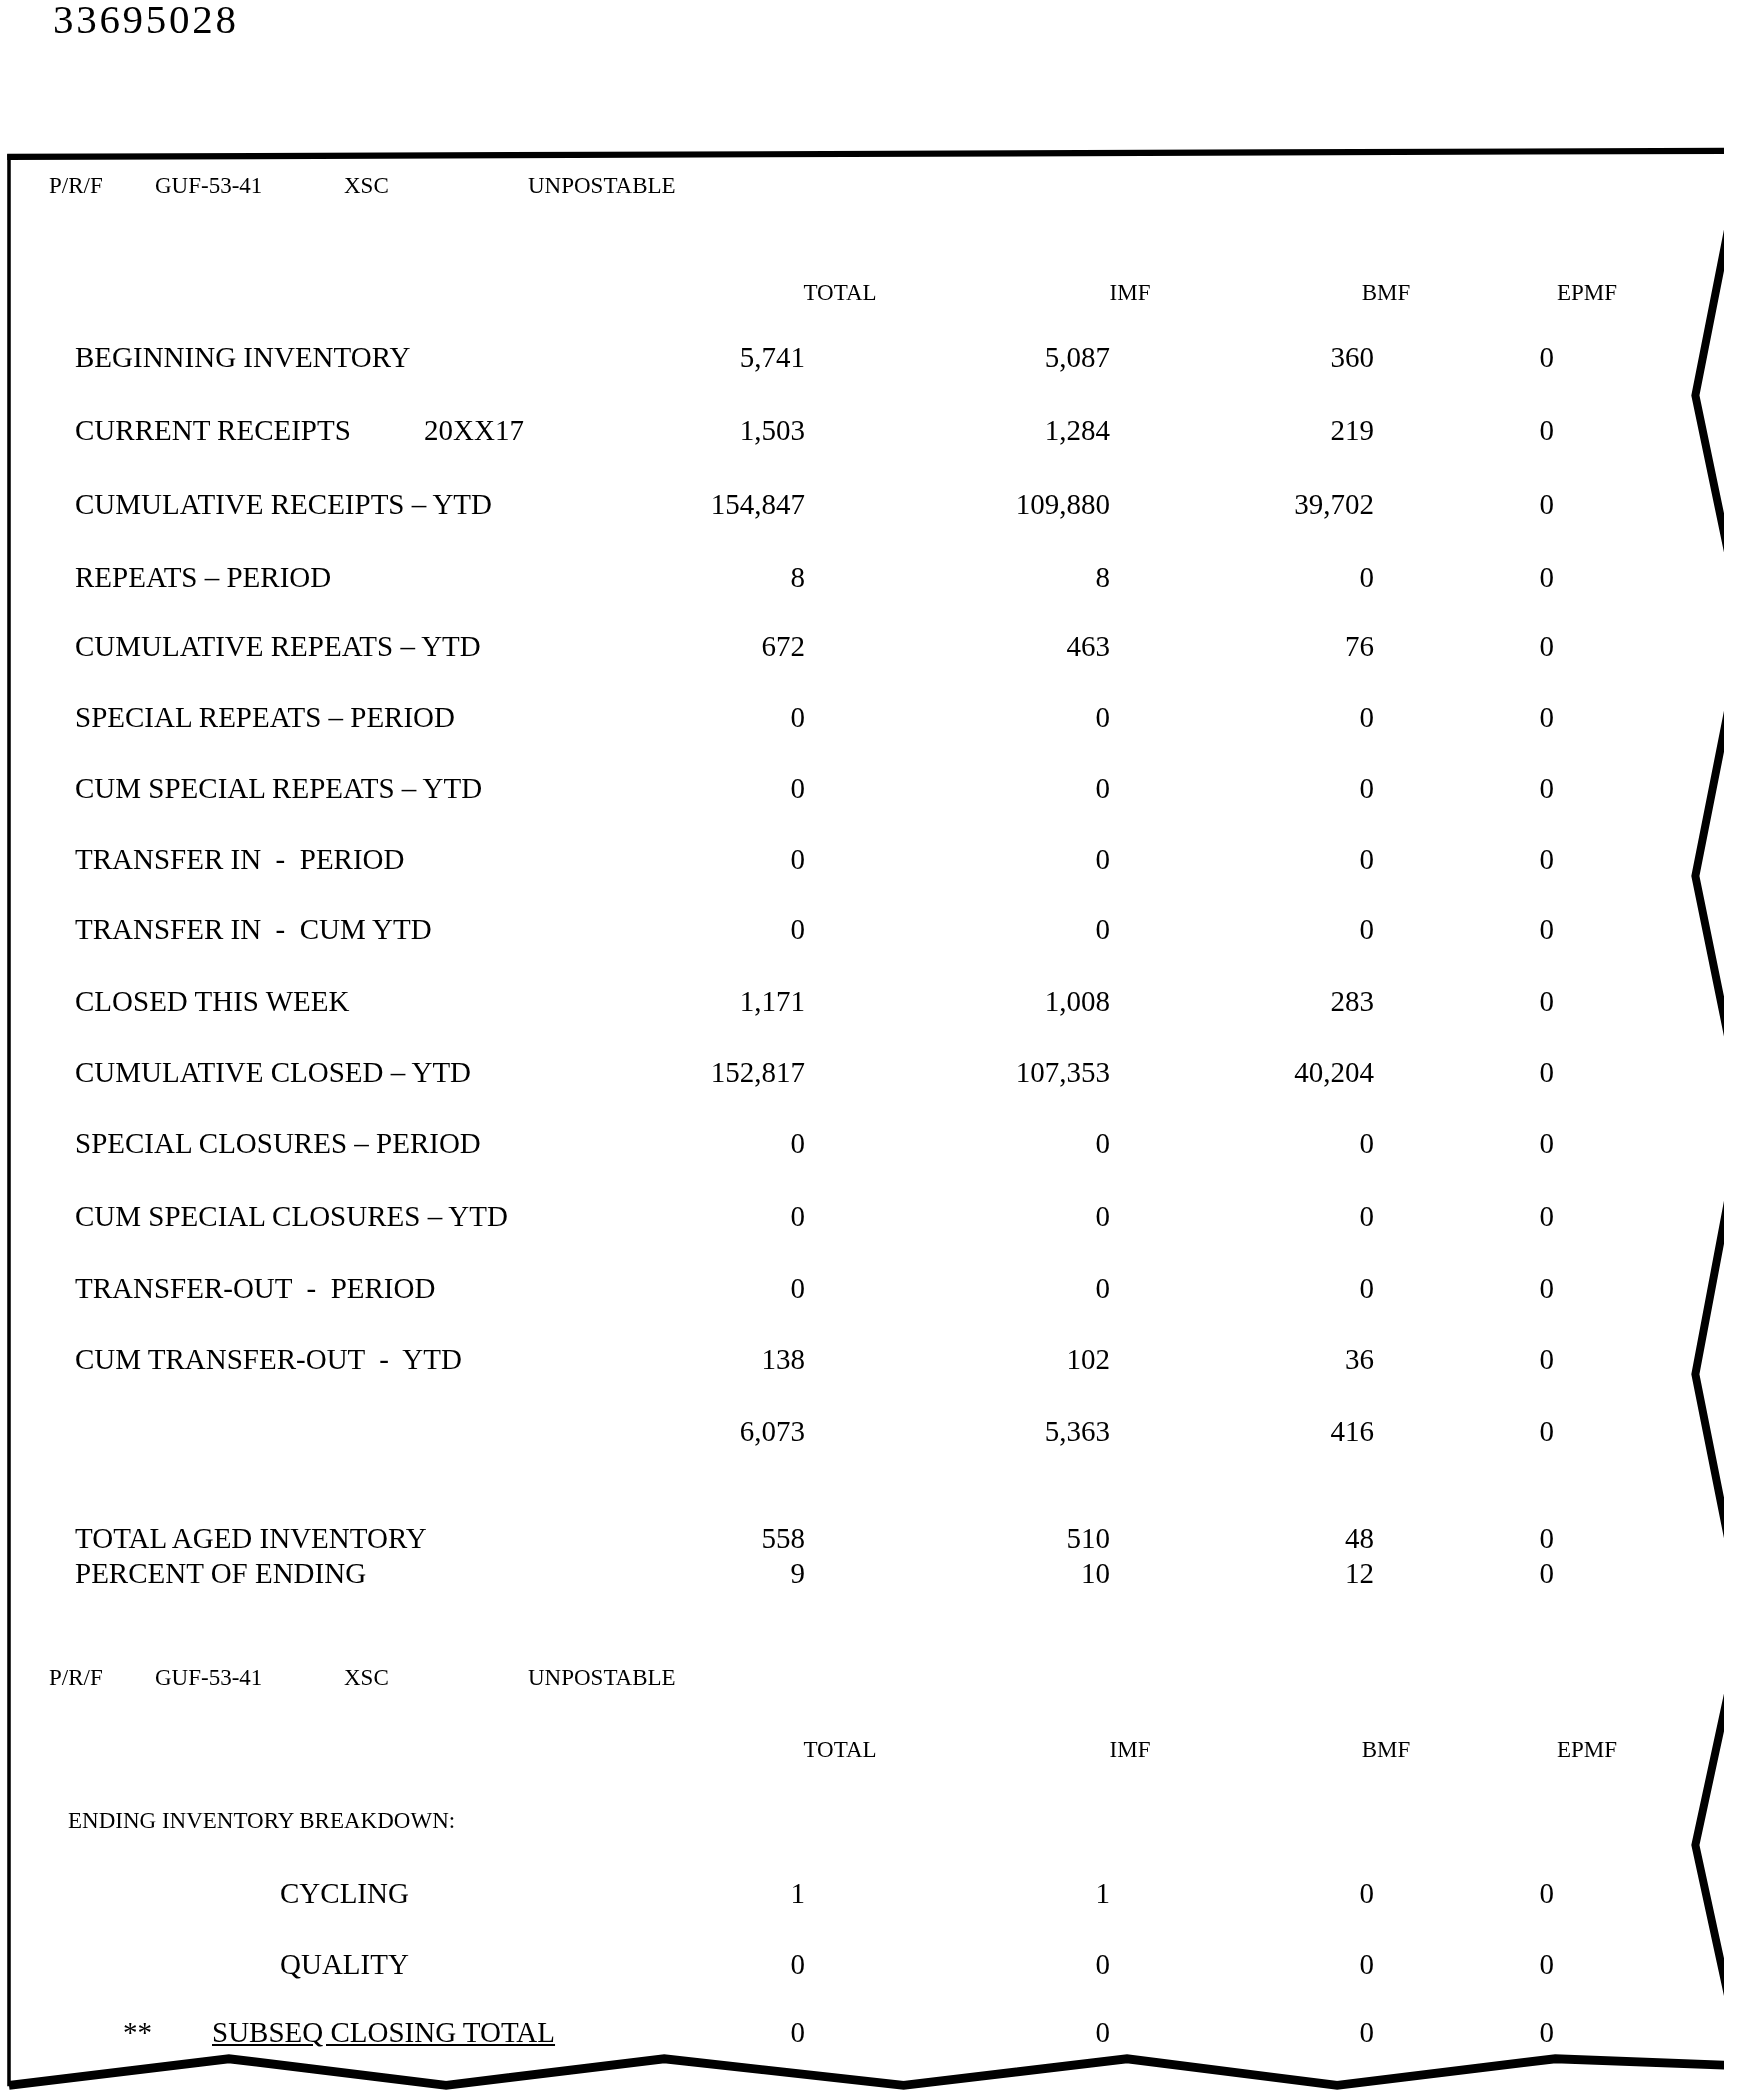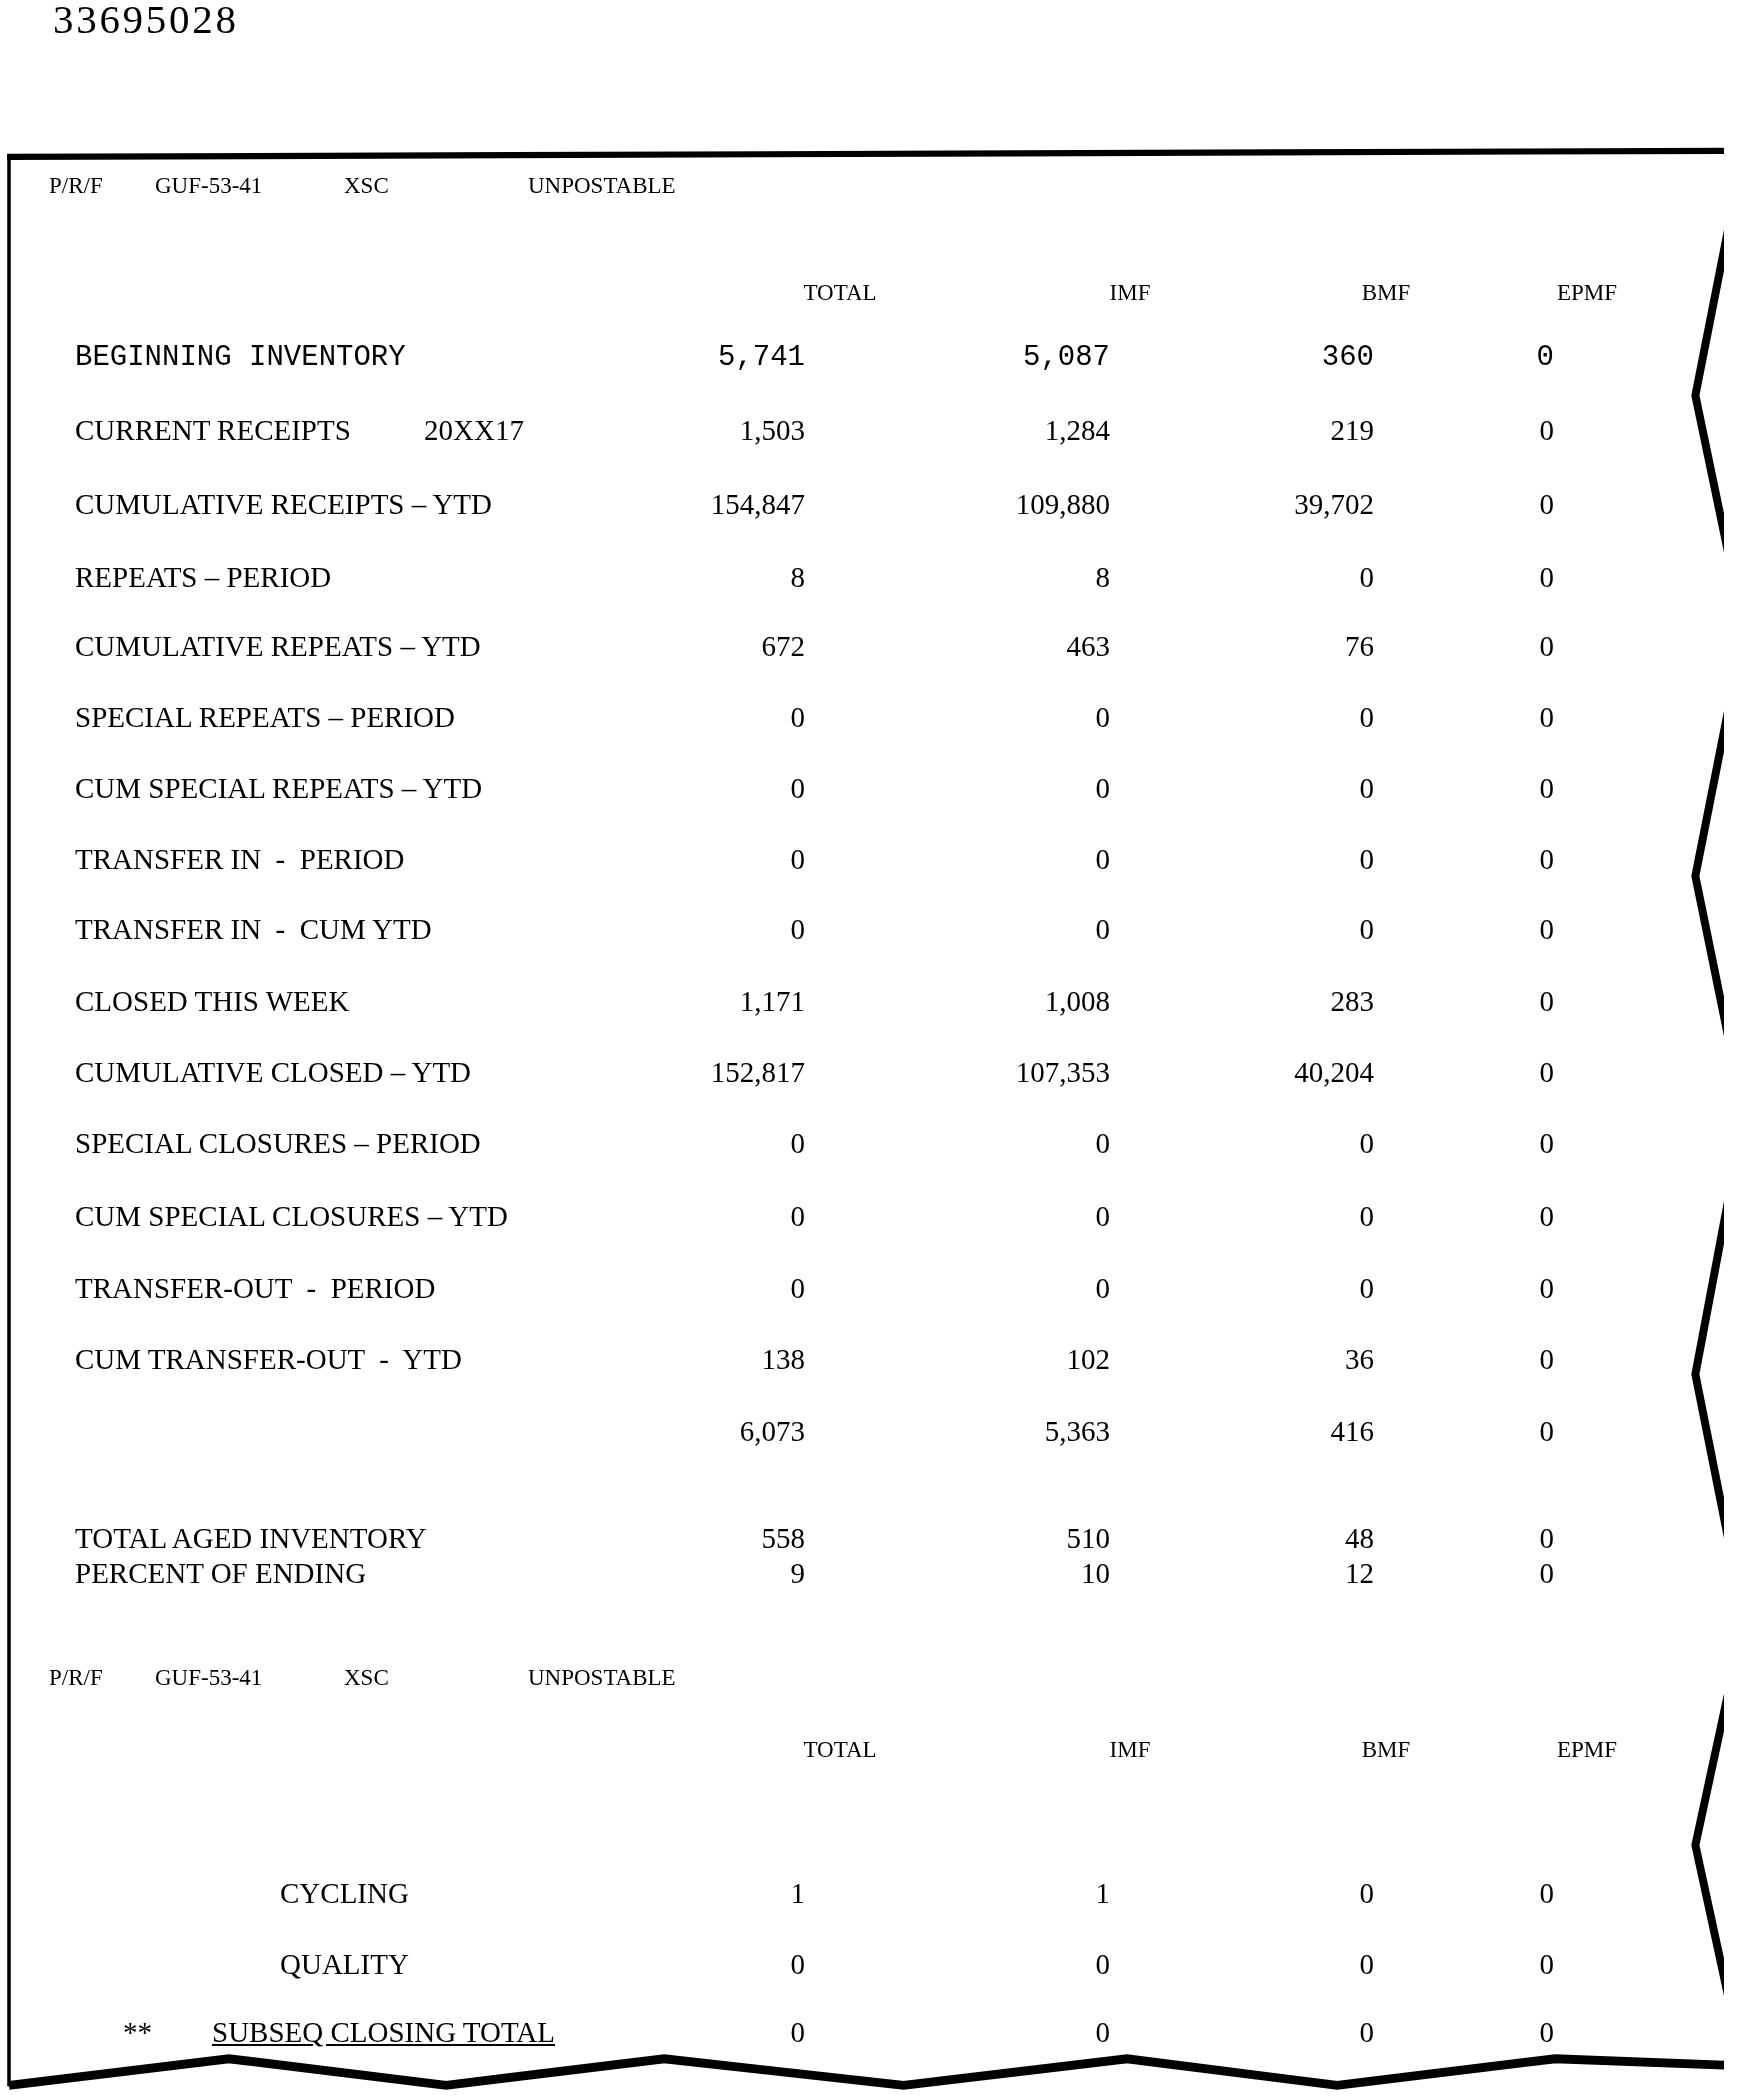--- a/index.html
+++ b/index.html
@@ -96,21 +96,21 @@
   </div>
 
   <div class="line" style="top:275px">
     <span class="ch ch1">TOTAL</span>
     <span class="ch ch2">IMF</span>
     <span class="ch ch3">BMF</span>
     <span class="ch ch4">EPMF</span>
   </div>
 
   <div id="part1-rows">
-      <div class="row" style="top: 340px; font-family: Liberation Mono, monospace;">
+      <div class="row" style="top: 340px;">
         <span class="label" style="left: 75px;">BEGINNING INVENTORY</span>
         <span class="num v1">5,741</span>
         <span class="num v2">5,087</span>
         <span class="num v3">360</span>
         <span class="num v4">0</span>
       </div>
       <div class="row" style="top: 413px;">
         <span class="label" style="left: 75px;">CURRENT RECEIPTS</span>
         <span class="sublabel" style="left: 424px;">20XX17</span>
         <span class="num v1">1,503</span>
@@ -240,20 +240,23 @@
     <span class="h-type">UNPOSTABLE</span>
   </div>
 
   <div class="line" style="top:1732px">
     <span class="ch ch1">TOTAL</span>
     <span class="ch ch2">IMF</span>
     <span class="ch ch3">BMF</span>
     <span class="ch ch4">EPMF</span>
   </div>
 
+  <div class="line" style="top:1803px">
+    <span style="left:68px">ENDING INVENTORY BREAKDOWN:</span>
+  </div>
 
   <div id="part2-rows">
       <div class="row" style="top: 1876px;">
         <span class="label" style="left: 280px;">CYCLING</span>
         <span class="num v1">1</span>
         <span class="num v2">1</span>
         <span class="num v3">0</span>
         <span class="num v4">0</span>
       </div>
       <div class="row" style="top: 1947px;">

